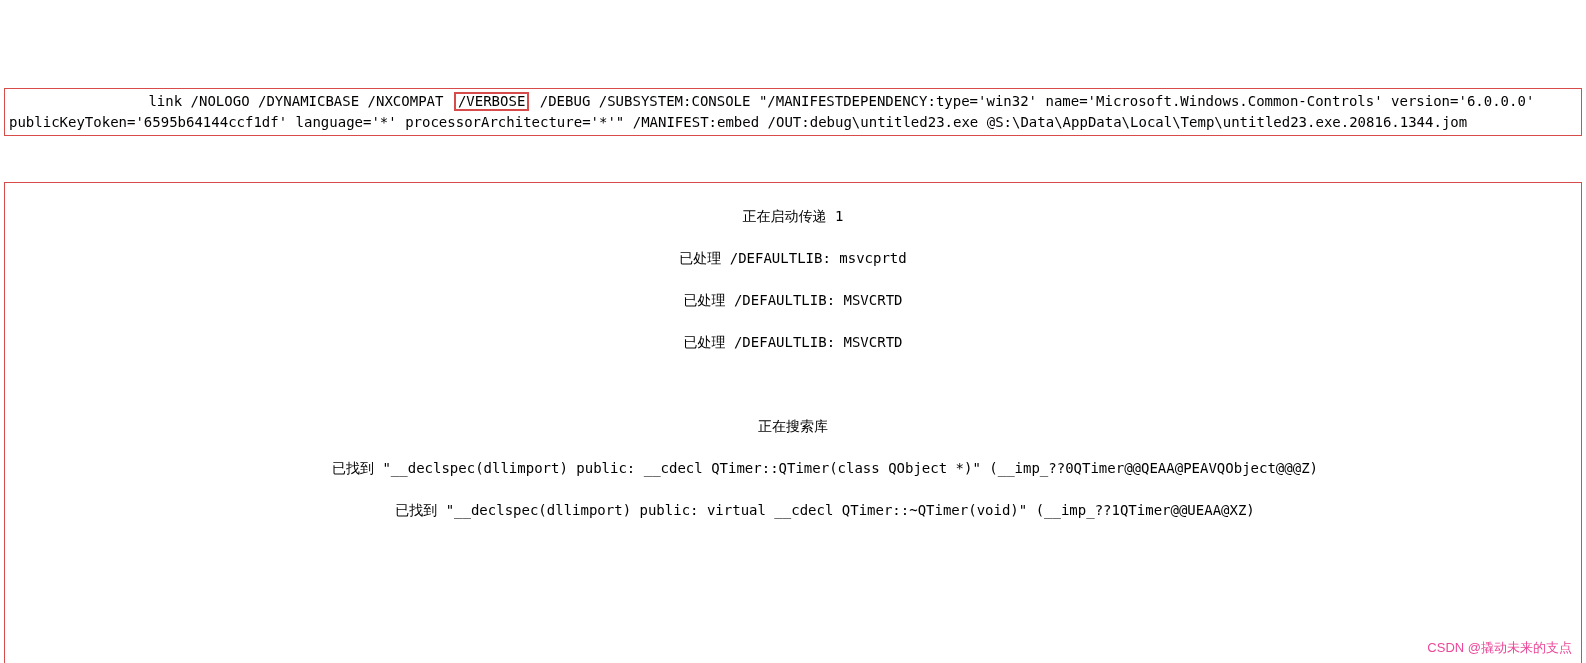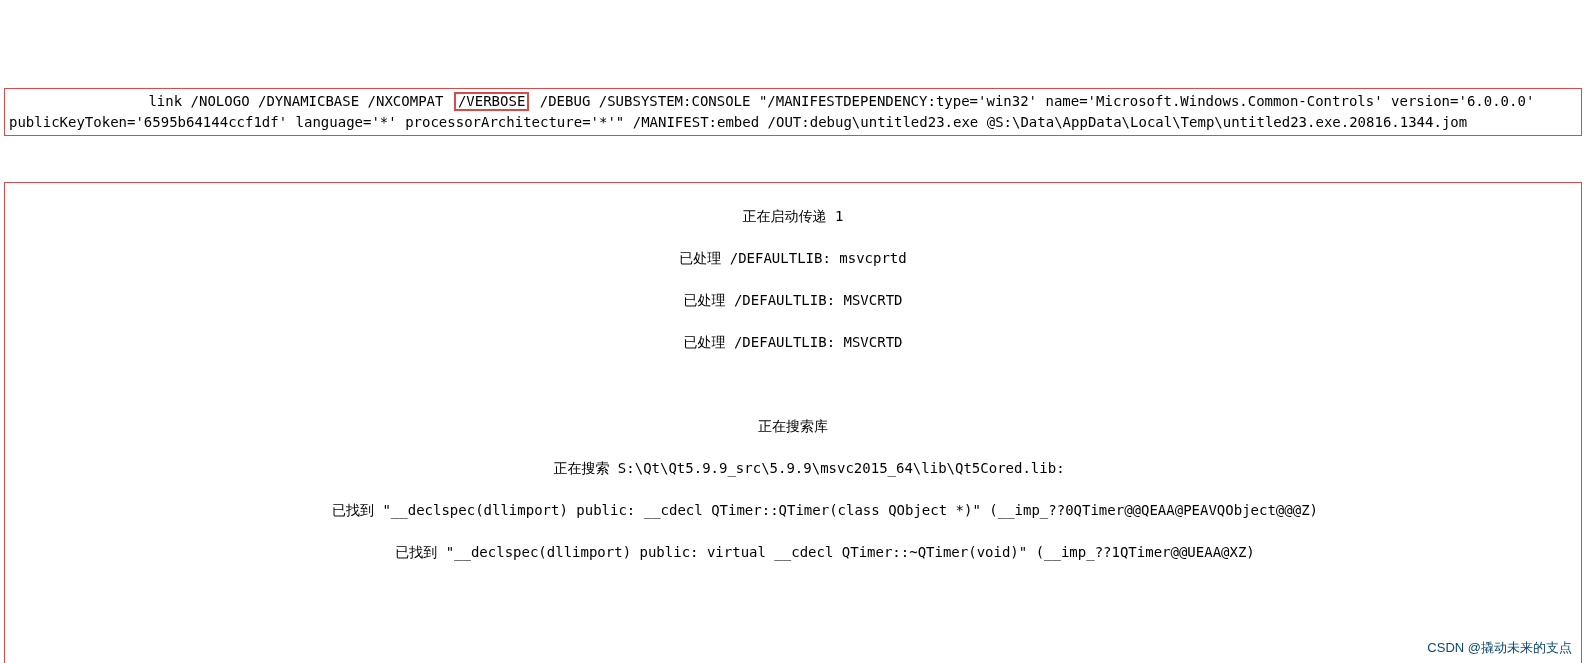--- a/index.html
+++ b/index.html
@@ -34,21 +34,21 @@
     border: 2px solid #d84b4b;
     padding: 0 2px;
     margin: 0 2px;
     display: inline-block;
     line-height: 1.1;
   }
   .watermark {
     position: fixed;
     right: 14px;
     bottom: 6px;
-    color: #0c4a6e;
+    color: #ec4899;
     font-size: 13px;
     font-family: "Microsoft YaHei", sans-serif;
     white-space: nowrap;
   }
   .line { white-space: pre; text-align: center; }
   .i1 { padding-left: 32px; }
   .i2 { padding-left: 64px; }
   .i3 { padding-left: 96px; }
   .i0s { padding-left: 72px; }
 </style>
@@ -59,21 +59,20 @@
 
 <div class="panel panel-top"><span class="i0s">        link /NOLOGO /DYNAMICBASE /NXCOMPAT </span><span class="highlight">/VERBOSE</span><span> /DEBUG /SUBSYSTEM:CONSOLE "/MANIFESTDEPENDENCY:type='win32' name='Microsoft.Windows.Common-Controls' version='6.0.0.0' publicKeyToken='6595b64144ccf1df' language='*' processorArchitecture='*'" /MANIFEST:embed /OUT:debug\untitled23.exe @S:\Data\AppData\Local\Temp\untitled23.exe.20816.1344.jom</span></div>
 
 <div class="panel panel-bottom">
 <div class="line">正在启动传递 1</div>
 <div class="line">已处理 /DEFAULTLIB: msvcprtd</div>
 <div class="line">已处理 /DEFAULTLIB: MSVCRTD</div>
 <div class="line">已处理 /DEFAULTLIB: MSVCRTD</div>
 <div class="line"> </div>
 <div class="line">正在搜索库</div>
-<div class="line i1">正在搜索 S:\Qt\Qt5.9.9_src\5.9.9\msvc2015_64\lib\Qt5Cored.lib:</div>
 <div class="line i2">已找到 "__declspec(dllimport) public: __cdecl QTimer::QTimer(class QObject *)" (__imp_??0QTimer@@QEAA@PEAVQObject@@@Z)</div>
 <div class="line i2">已找到 "__declspec(dllimport) public: virtual __cdecl QTimer::~QTimer(void)" (__imp_??1QTimer@@UEAA@XZ)</div>
 
 
 
 
 
 
 
 

